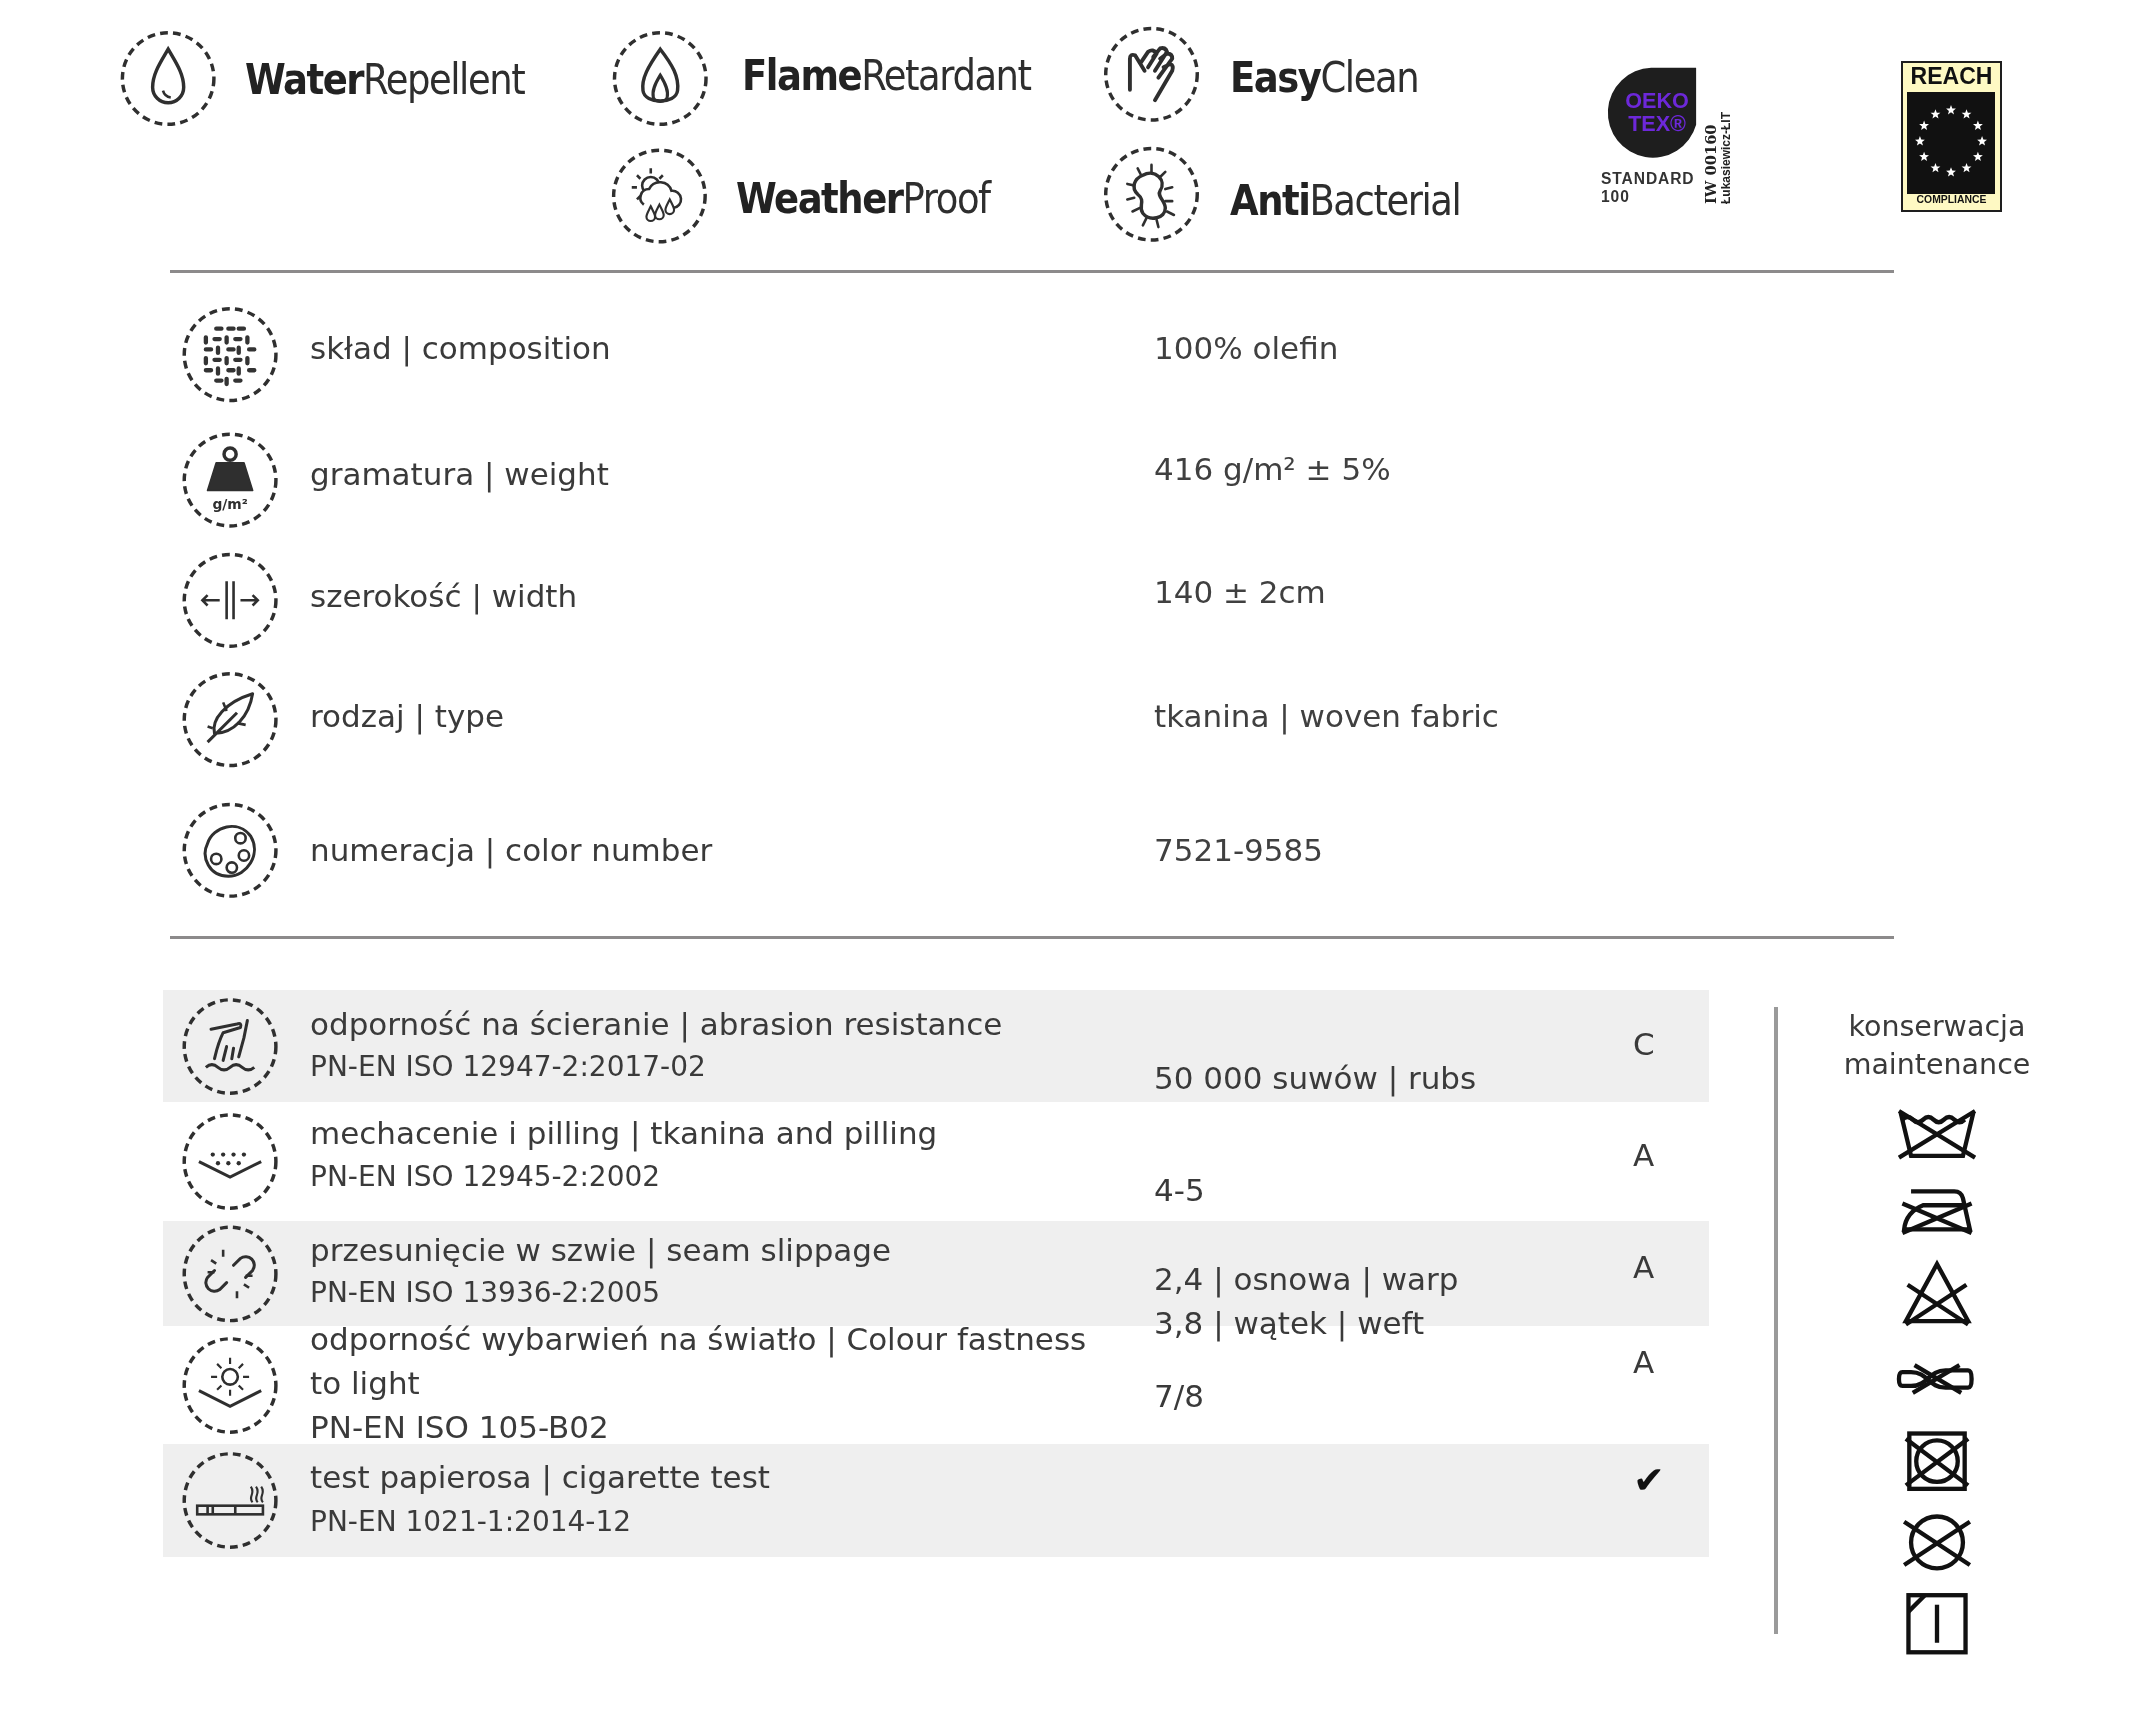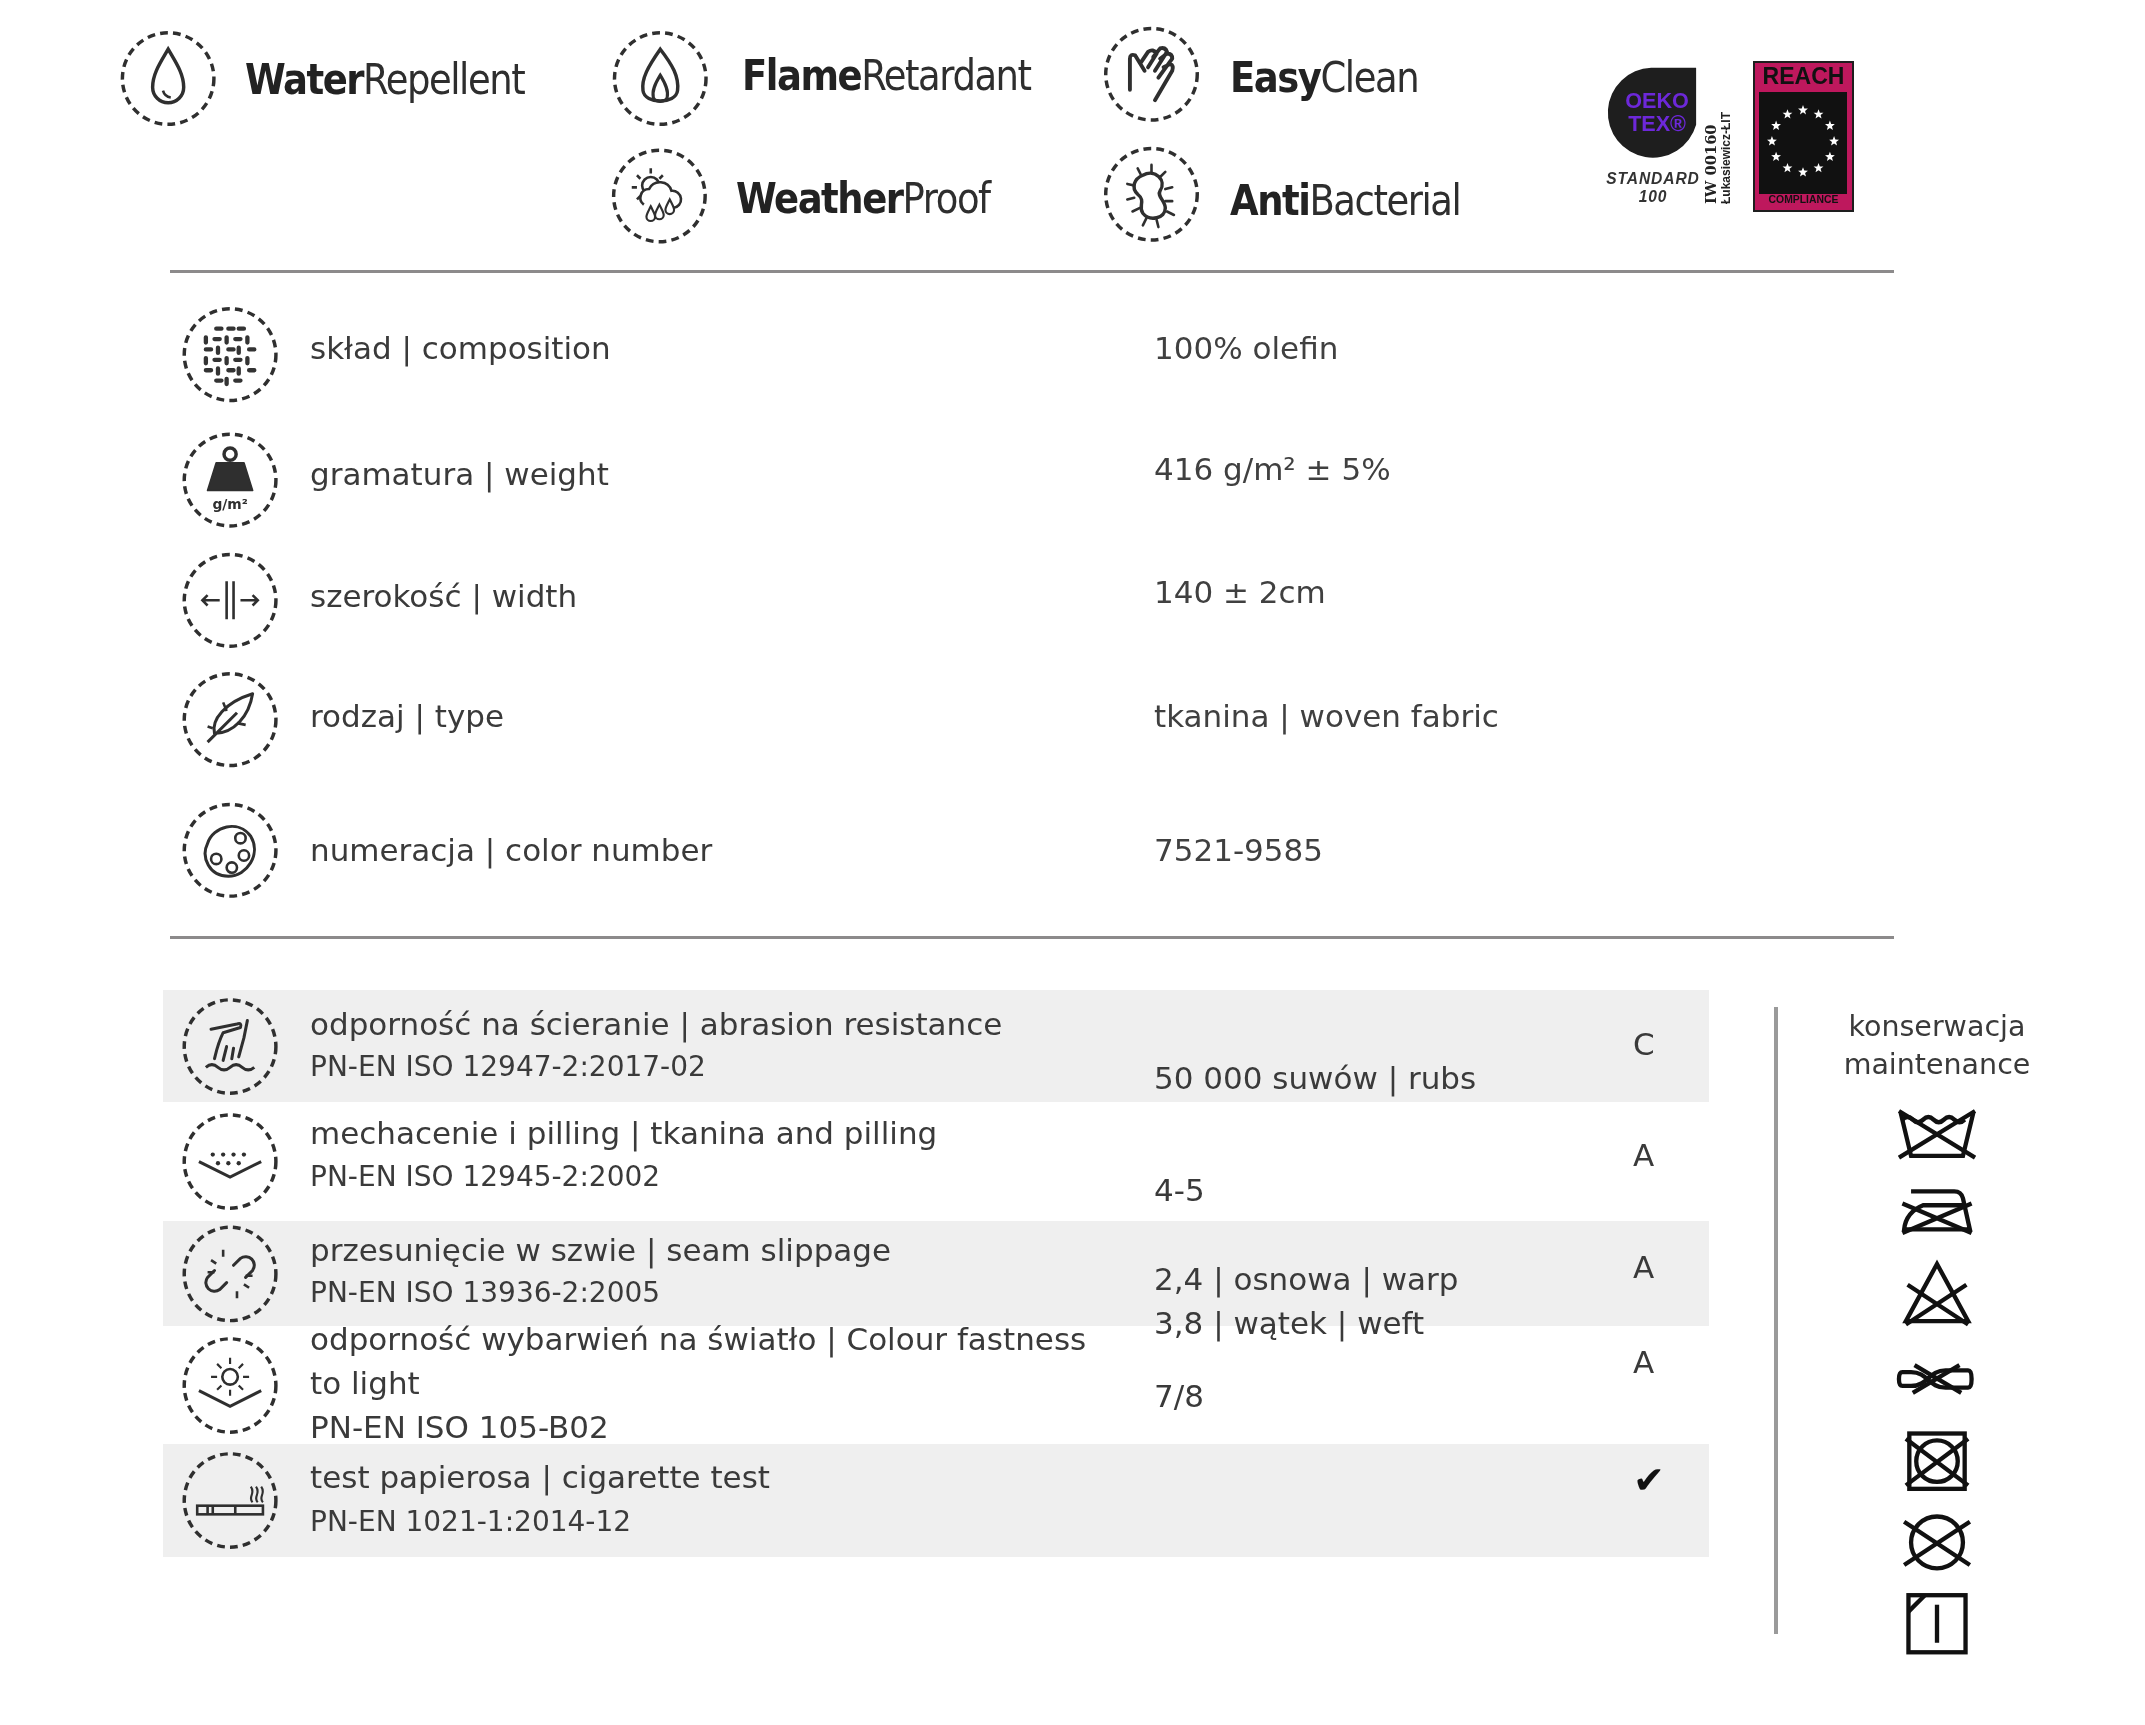--- a/index.html
+++ b/index.html
@@ -71,31 +71,31 @@
 <div class="feat-text" style="left:1230px;top:175px"><b>Anti</b><span class="light">Bacterial</span></div>
 
 <div class="abs" style="left:1601px;top:66px;width:147px;height:147px">
   <svg width="147" height="147" class="abs" style="left:0;top:0" viewBox="0 0 170 170">
     <path d="M110,2 L110,68 A52,52 0 1 1 58,2 Z" fill="#1e1e1e"></path>
   </svg>
   <div class="abs" style="left:8.6px;top:24px;width:95px;text-align:center;color:#6d28d9;font-weight:bold;font-size:21.6px;line-height:22.5px;font-family:'Liberation Sans',sans-serif;">
     <div>OEKO</div>
     <div>TEX®</div>
   </div>
-  <div class="abs" style="left:0px;top:104px;width:104px;text-align:center;color:#333;font-weight:bold;font-size:15.6px;line-height:18px;letter-spacing:0.9px;font-family:'Liberation Sans',sans-serif;font-style:italic;">
+  <div class="abs" style="left:0px;top:104px;width:104px;color:#333;font-weight:bold;font-size:15.6px;line-height:18px;letter-spacing:0.9px;font-family:'Liberation Sans',sans-serif;">
     <div>STANDARD</div>
     <div>100</div>
   </div>
   <div class="abs" style="left:102px;top:138px;transform:rotate(-90deg);transform-origin:left top;white-space:nowrap;color:#222;font-family:'DejaVu Serif',serif;font-weight:bold;font-size:14.7px;line-height:15.6px">
     <div>IW 00160</div>
     <div style="font-family:'Liberation Sans',sans-serif;font-size:12px;font-weight:bold">Łukasiewicz-ŁIT</div>
   </div>
 </div>
 
-<div class="abs" style="left:1753px;top:61px;width:97px;height:147px;border:2.6px solid #1e1e1e;background:#be185d">
+<div class="abs" style="left:1901px;top:61px;width:97px;height:147px;border:2.6px solid #1e1e1e;background:#fef9c3">
   <div style="text-align:center;font-family:'Liberation Sans',sans-serif;font-weight:bold;font-size:23px;line-height:26px;color:#111;margin-top:0px">REACH</div>
   <div style="position:absolute;left:4.3px;top:28.5px;width:88px;height:102px;background:#111">
     <svg width="88" height="102" id="eu-stars" viewBox="0 0 102 118">
         <polygon points="51.0,15.0 52.5,19.0 56.7,19.1 53.4,21.8 54.5,25.9 51.0,23.5 47.5,25.9 48.6,21.8 45.3,19.1 49.5,19.0" fill="#fff"></polygon>
         <polygon points="69.0,19.8 70.5,23.8 74.7,24.0 71.4,26.6 72.5,30.7 69.0,28.3 65.5,30.7 66.6,26.6 63.3,24.0 67.5,23.8" fill="#fff"></polygon>
         <polygon points="82.2,33.0 83.6,37.0 87.9,37.1 84.6,39.8 85.7,43.9 82.2,41.5 78.7,43.9 79.8,39.8 76.5,37.1 80.7,37.0" fill="#fff"></polygon>
         <polygon points="87.0,51.0 88.5,55.0 92.7,55.1 89.4,57.8 90.5,61.9 87.0,59.5 83.5,61.9 84.6,57.8 81.3,55.1 85.5,55.0" fill="#fff"></polygon>
         <polygon points="82.2,69.0 83.6,73.0 87.9,73.1 84.6,75.8 85.7,79.9 82.2,77.5 78.7,79.9 79.8,75.8 76.5,73.1 80.7,73.0" fill="#fff"></polygon>
         <polygon points="69.0,82.2 70.5,86.2 74.7,86.3 71.4,88.9 72.5,93.0 69.0,90.7 65.5,93.0 66.6,88.9 63.3,86.3 67.5,86.2" fill="#fff"></polygon>
         <polygon points="51.0,87.0 52.5,91.0 56.7,91.1 53.4,93.8 54.5,97.9 51.0,95.5 47.5,97.9 48.6,93.8 45.3,91.1 49.5,91.0" fill="#fff"></polygon>

